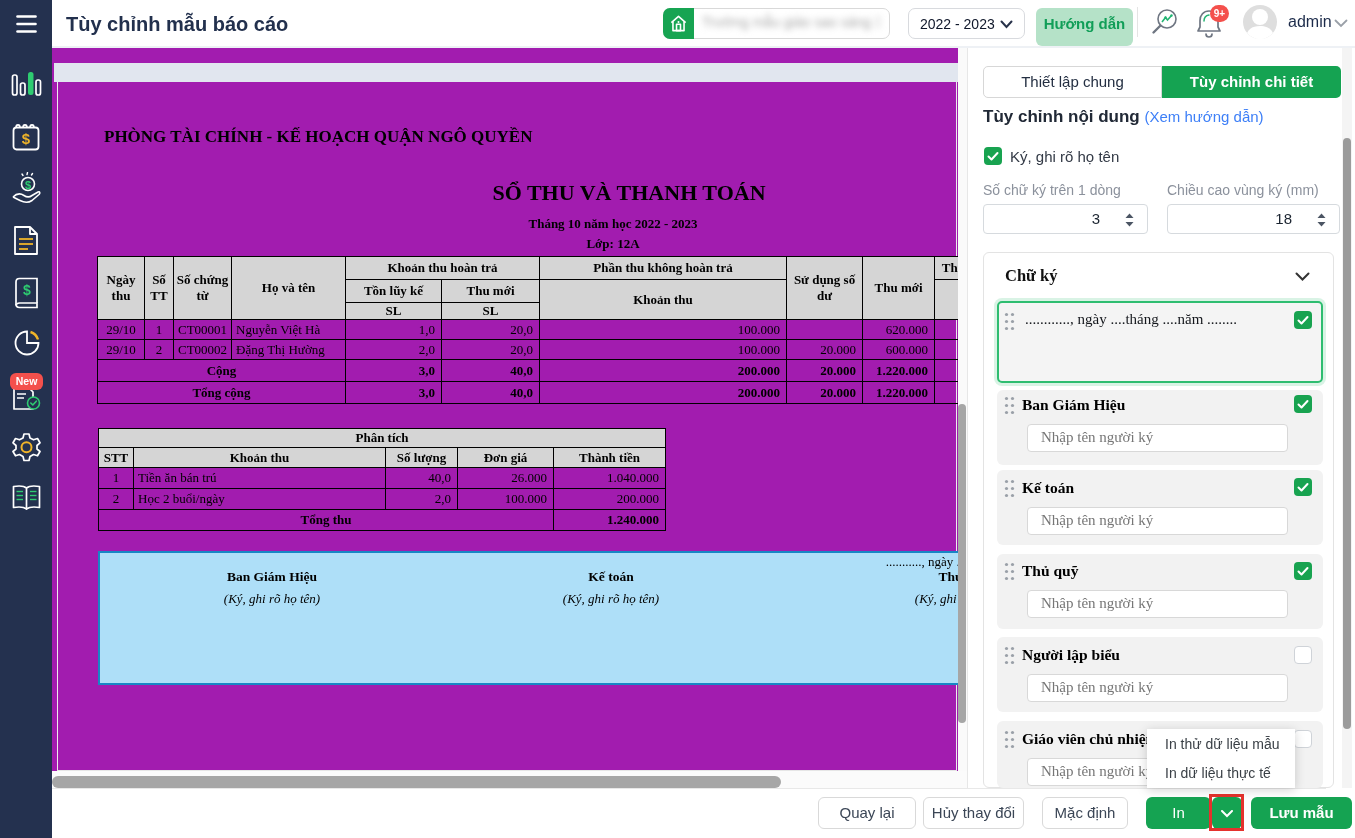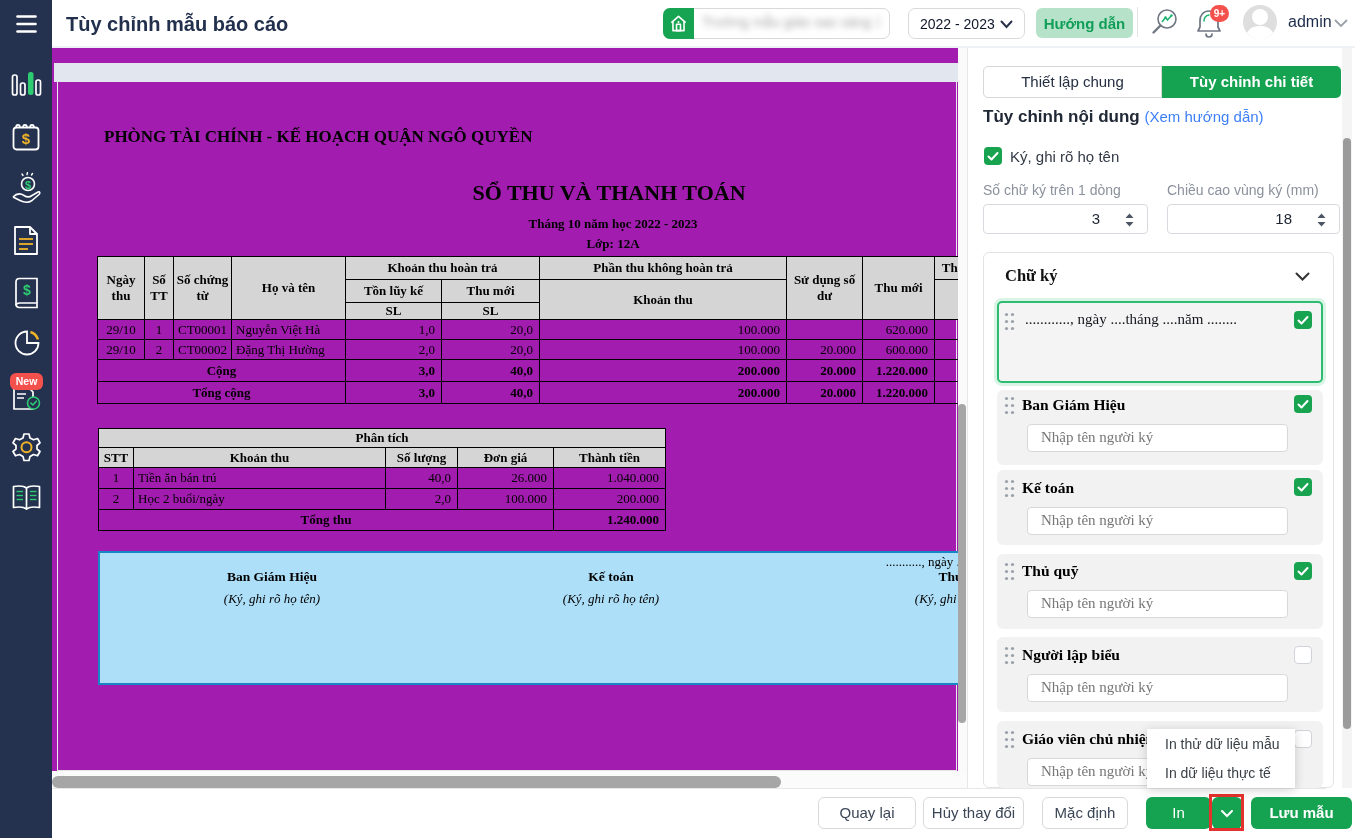--- a/index.html
+++ b/index.html
@@ -140,21 +140,21 @@
   </div>
   <div class="abs" style="left:650px; top:14px; width:178px; height:19px; color:#a8a8a8; font-size:14px; filter:blur(3px); overflow:hidden; white-space:nowrap;">Trường mẫu giáo sao sáng 3</div>
 
   <div class="abs selwrap" style="left:856px; top:8px; width:117px; height:31px;">
     <span style="position:absolute; left:11px; top:7px; font-size:14px; color:#0f172a;">2022 - 2023</span>
     <svg style="position:absolute; right:11px; top:11px;" width="13" height="9" viewBox="0 0 13 9">
         <path d="M1.5 1.5 L6.5 7 L11.5 1.5" fill="none" stroke="#28324a" stroke-width="2" stroke-linecap="round"></path>
       </svg>
   </div>
 
-  <div class="abs" style="left:984px; top:8px; width:97px; height:30px; background:#b5e2c8; border-radius:6px; text-align:center; line-height:31px; font-size:15px; font-weight:bold; color:#119e58;">Hướng dẫn</div>
+  <div class="abs" style="left:984px; top:8px; width:97px; height:38px; background:#b5e2c8; border-radius:6px; text-align:center; line-height:31px; font-size:15px; font-weight:bold; color:#119e58;">Hướng dẫn</div>
   <div class="abs" style="left:1085px; top:7px; width:1px; height:30px; background:#e4e4e4;"></div>
 
   <svg class="abs" style="left:1098px; top:7px;" width="30" height="30" viewBox="0 0 30 30">
     <circle cx="17" cy="12" r="9" fill="none" stroke="#6f7682" stroke-width="1.6"></circle>
     <line x1="10.5" y1="18.5" x2="3.5" y2="25.5" stroke="#6f7682" stroke-width="2.4" stroke-linecap="round"></line>
     <path d="M12 15 L15.5 10.5 L17.5 13 L21.5 8.5" fill="none" stroke="#21b573" stroke-width="1.6"></path>
     <circle cx="15.5" cy="10.5" r="1.2" fill="#21b573"></circle>
       <circle cx="21.5" cy="8.5" r="1.2" fill="#21b573"></circle>
   </svg>
 
@@ -184,21 +184,21 @@
     </svg>
 </div>
 
 <div class="abs" id="viewer">
   <div class="abs" id="band"></div>
   <div class="abs" style="left:5px; top:34px; width:1px; height:689px; background:#ececec;"></div>
   <div class="abs" style="left:904px; top:34px; width:1px; height:689px; background:#ececec;"></div>
   <div class="abs" style="left:5px; top:722px; width:900px; height:1px; background:#e6e6e6;"></div>
 
   <div class="abs serif b" style="left:52px; top:79px; font-size:17px; color:#000;">PHÒNG TÀI CHÍNH - KẾ HOẠCH QUẬN NGÔ QUYỀN</div>
-  <div class="abs serif b" style="left:192px; top:132px; width:730px; text-align:center; font-size:22px;">SỔ THU VÀ THANH TOÁN</div>
+  <div class="abs serif b" style="left:212px; top:132px; width:730px; text-align:center; font-size:22px;">SỔ THU VÀ THANH TOÁN</div>
   <div class="abs serif b" style="left:196px; top:168px; width:730px; text-align:center; font-size:13px;">Tháng 10 năm học 2022 - 2023</div>
   <div class="abs serif b" style="left:196px; top:188px; width:730px; text-align:center; font-size:13px;">Lớp: 12A</div>
 
   <table class="abs" style="left:45px; top:208px; width:903px;">
     <colgroup>
         <col style="width:47px">
         <col style="width:29px">
         <col style="width:58px">
         <col style="width:114px">
         <col style="width:96px">

